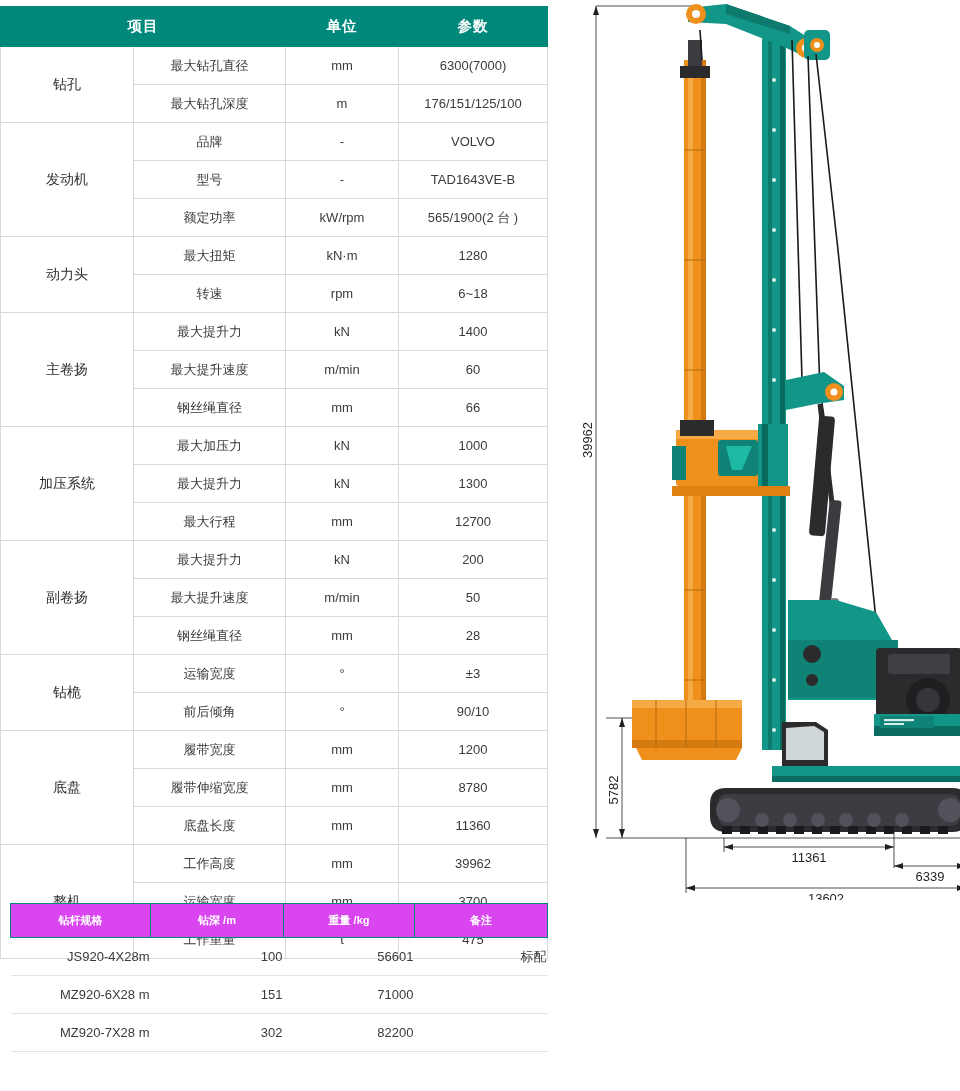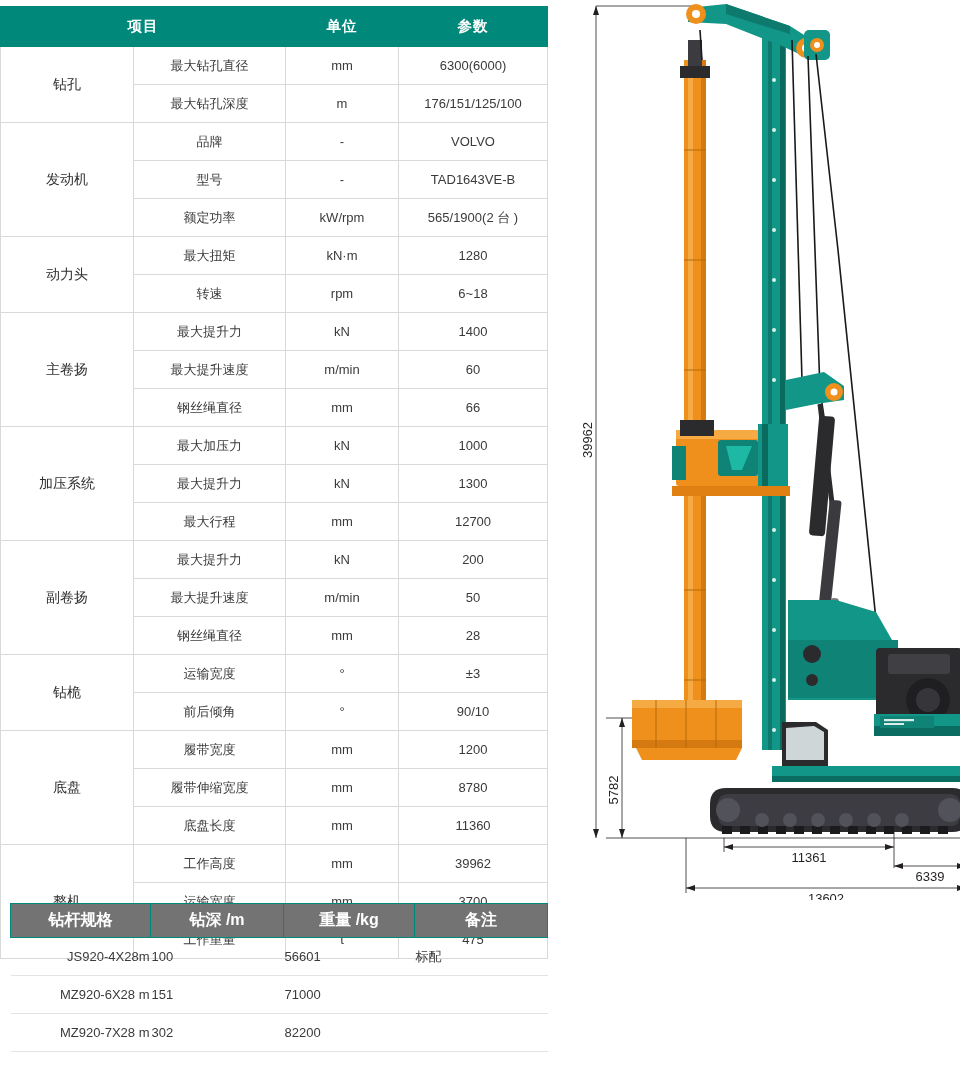--- a/index.html
+++ b/index.html
@@ -43,34 +43,34 @@
   }
   .col1{width:133px;}
   .col2{width:152px;}
   .col3{width:113px;}
   .col4{width:149px;}
 
   
   .rod-wrap{position:absolute;left:10px;top:903px;width:537px;}
   table.rod{border-collapse:collapse;width:537px;table-layout:fixed;}
   table.rod th{
-    background:#737373;
+    background:#d946ef;
     color:#fff;
-    font-size:16px;
+    font-size:11px;
     font-weight:bold;
     height:31px;
     text-align:center;
     border:1px solid #00897b;
   }
   table.rod td{
     border-bottom:1px solid #e2e4e4;
     height:35px;
     font-size:13px;
     color:#3a3a3a;
-    text-align:left;
+    text-align:right;
   }
   table.rod td.name{text-align:right;padding-left:10px;}
   .rcol1{width:140px;}
   .rcol2{width:133px;}
   .rcol3{width:131px;}
   .rcol4{width:133px;}
 
   
   .draw{position:absolute;left:576px;top:0;width:408px;height:900px;}
   .draw svg{display:block;}
@@ -98,21 +98,21 @@
           <th>单位</th>
           <th>参数</th>
         </tr>
       </thead>
       <tbody>
 
         <tr>
           <td class="grp" rowspan="2">钻孔</td>
           <td>最大钻孔直径</td>
           <td>mm</td>
-          <td>6300(6000)</td>
+          <td>6300(7000)</td>
         </tr>
         <tr>
           <td>最大钻孔深度</td>
           <td>m</td>
           <td>176/151/125/100</td>
         </tr>
 
         <tr>
           <td class="grp" rowspan="3">发动机</td>
           <td>品牌</td>

